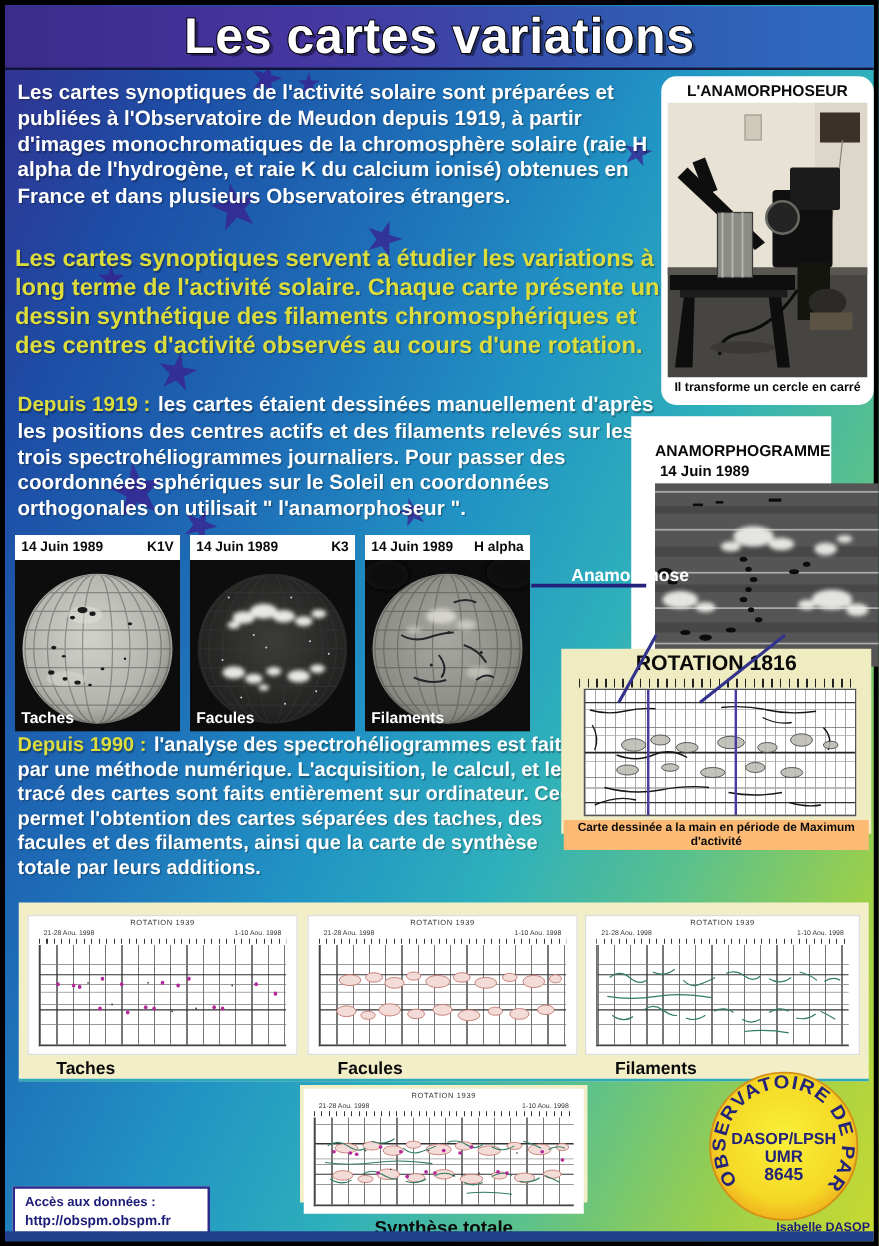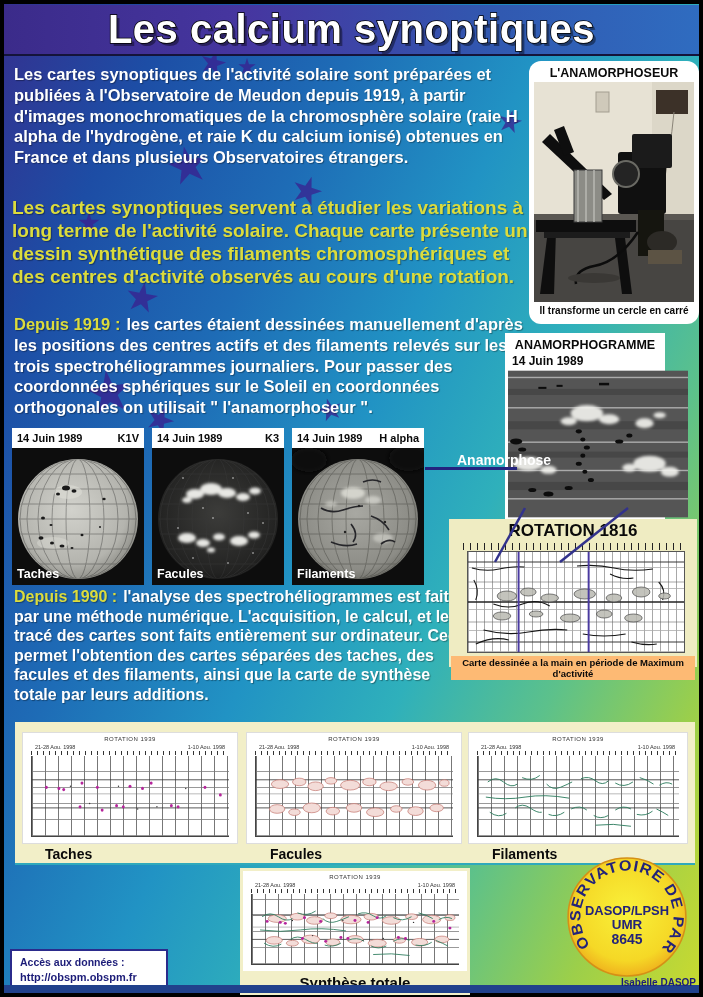--- a/index.html
+++ b/index.html
@@ -20,21 +20,21 @@
     -webkit-text-stroke:1.6px #000;paint-order:stroke fill;text-shadow:3px 3px 0 rgba(0,0,0,.4);}
   .ptext{position:absolute;margin:0;color:#fff;font-size:16.5px;line-height:1.26;z-index:3;
     text-shadow:1px 1px 1px rgba(0,0,0,.35);}
   .highlight{color:#dcdc3c;font-size:19px;line-height:1.21;}
   .lead{color:#dcdc3c;margin-right:6px;}
   .panel{position:absolute;background:#fff;z-index:4;}
   .panel-title{font-size:12.5px;color:#0a0a0a;text-align:center;margin:2px 0;}
   .panel-caption{font-size:10px;color:#0a0a0a;text-align:center;margin-top:3px;white-space:nowrap;}
   .anamorphoseur{left:529px;top:61px;width:170px;height:263px;padding:3px;border-radius:12px;}
   .anamorphoseur svg{display:block;width:160px;height:220px;margin:0 auto;}
-  .anamorphogramme{left:505px;top:333px;width:160px;height:193px;padding:3px;}
+  .anamorphogramme{left:505px;top:333px;width:160px;height:193px;padding:19px;}
   .ana-date{font-size:12px;color:#0a0a0a;margin:1px 0 2px 4px;}
   .anamorphogramme svg{display:block;width:180px;height:148px;margin:0 auto;}
   .anamorphose-label{position:absolute;left:457px;top:452px;font-size:14px;color:#fff;z-index:5;}
   .anamorphose-line{position:absolute;left:425px;top:467px;width:92px;height:3px;background:#23237e;z-index:5;}
   .connector{position:absolute;left:440px;top:500px;width:260px;height:80px;z-index:5;pointer-events:none;}
   .sun-panel{position:absolute;top:428px;width:132px;height:157px;z-index:4;background:#0d0d0d;}
   .sun-head{height:20px;background:#fff;color:#0a0a0a;font-size:11px;display:flex;
     justify-content:space-between;align-items:center;padding:0 5px;}
   .sun-body{position:relative;height:137px;}
   .sun-body svg{position:absolute;inset:0;width:100%;height:100%;}
@@ -56,21 +56,21 @@
   .mc-title{font-size:6px;font-weight:normal;color:#333;text-align:center;margin-top:3px;letter-spacing:.5px;}
   .mc-dates{display:flex;justify-content:space-between;padding:0 12px;font-size:5.5px;
     font-weight:normal;color:#333;margin-top:2px;}
   .mc-ticks{height:4px;margin:1px 8px 0;
     background:repeating-linear-gradient(90deg,#333 0 1px,transparent 1px 6px);}
   .mc-plot{position:relative;flex:1;margin:1px 8px 6px;border-left:1px solid #444;border-bottom:1px solid #444;
     background:repeating-linear-gradient(90deg,#777 0 1px,transparent 1px 13px),
                repeating-linear-gradient(0deg,#999 0 1px,transparent 1px 16px);}
   .mc-plot svg{position:absolute;inset:0;width:100%;height:100%;}
   .mc-label{position:absolute;top:124px;font-size:14px;color:#0a0a0a;}
-  .synth-panel{position:absolute;left:240px;top:868px;width:230px;height:127px;background:#f2efc8;
+  .synth-panel{position:absolute;left:240px;top:868px;width:230px;height:94px;background:#f2efc8;
     padding:3px;z-index:4;}
   .synth-card{position:relative;height:100px;background:#fff;display:flex;flex-direction:column;}
   .synth-label{text-align:center;font-size:15px;color:#0a0a0a;margin-top:3px;}
   .access-box{position:absolute;left:10px;top:949px;width:158px;background:#fff;border:2px solid #2b2b8c;
     padding:5px 8px;z-index:5;color:#1c1c78;}
   .access-box .l1{font-size:10.5px;}
   .access-box .l2{font-size:11px;margin-top:3px;}
   .logo{position:absolute;left:565px;top:855px;width:124px;height:124px;z-index:6;}
   .credit{position:absolute;left:560px;top:977px;width:136px;text-align:right;font-size:10px;
     color:#1c1c78;z-index:6;}
@@ -201,21 +201,21 @@
   <div class="star" style="left:168px;top:146px;width:40px;height:40px;transform:rotate(-12deg)"></div>
   <div class="star" style="left:292px;top:176px;width:30px;height:30px;transform:rotate(18deg)"></div>
   <div class="star" style="left:78px;top:212px;width:22px;height:22px"></div>
   <div class="star" style="left:126px;top:282px;width:32px;height:32px;transform:rotate(10deg)"></div>
   <div class="star" style="left:86px;top:370px;width:46px;height:46px;transform:rotate(-8deg)"></div>
   <div class="star" style="left:146px;top:406px;width:28px;height:28px;transform:rotate(22deg)"></div>
   <div class="star" style="left:318px;top:398px;width:24px;height:24px;transform:rotate(-15deg)"></div>
   <div class="star" style="left:498px;top:110px;width:24px;height:24px;transform:rotate(12deg)"></div>
 
   <header class="title-band">
-    <h1>Les calcium synoptiques</h1>
+    <h1>Les cartes variations</h1>
   </header>
 
   <p class="ptext" style="left:14px;top:64px;width:514px">Les cartes synoptiques de l'activité solaire sont préparées et publiées à l'Observatoire de Meudon depuis 1919, à partir d'images monochromatiques de la chromosphère solaire (raie H alpha de l'hydrogène, et raie K du calcium ionisé) obtenues en France et dans plusieurs Observatoires étrangers.</p>
 
   <p class="ptext highlight" style="left:12px;top:197px;width:520px">Les cartes synoptiques servent a étudier les variations à long terme de l'activité solaire. Chaque carte présente un dessin synthétique des filaments chromosphériques et des centres d'activité observés au cours d'une rotation.</p>
 
   <p class="ptext" style="left:14px;top:314px;width:514px">
     <span class="lead">Depuis 1919 :</span><span>les cartes étaient dessinées manuellement d'après les positions des centres actifs et des filaments relevés sur les trois spectrohéliogrammes journaliers. Pour passer des coordonnées sphériques sur le Soleil en coordonnées orthogonales on utilisait " l'anamorphoseur ".</span>
   </p>
 

